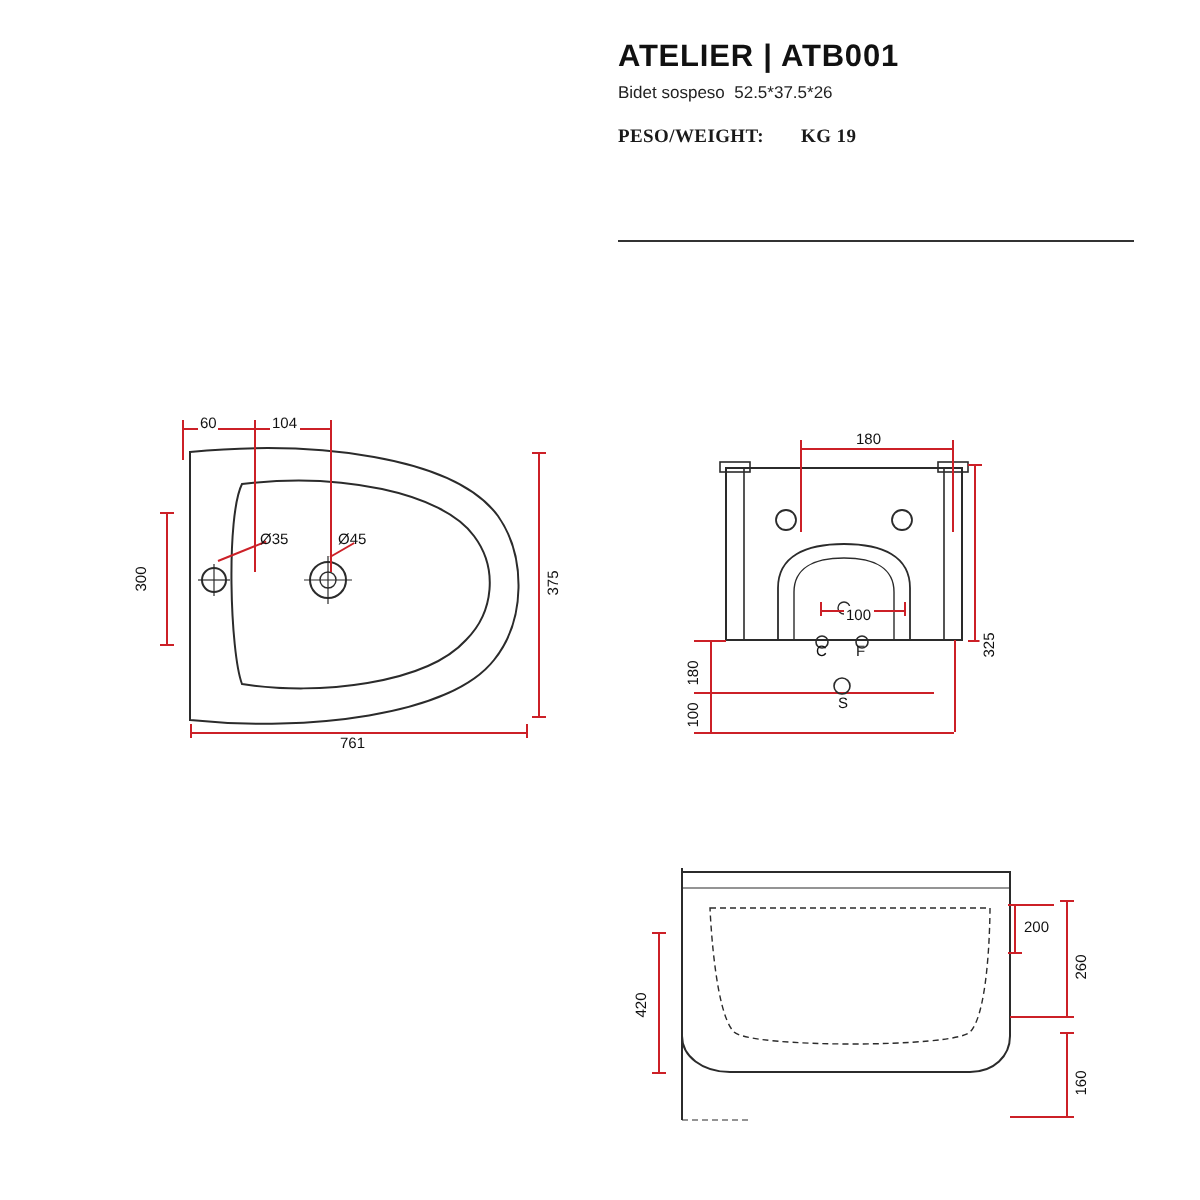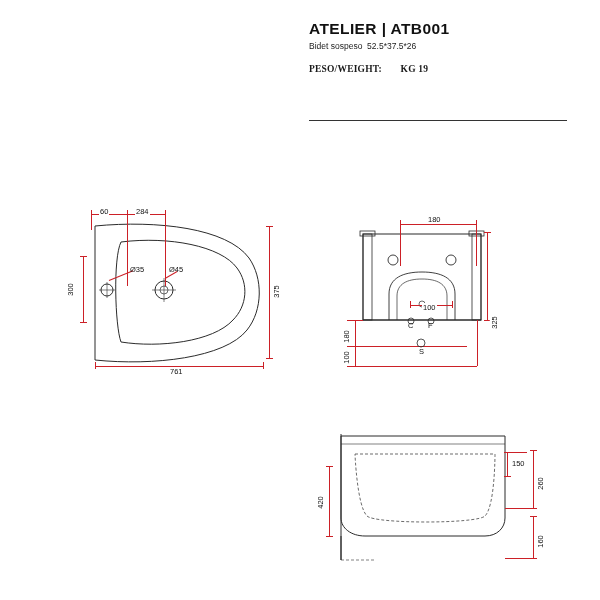--- a/index.html
+++ b/index.html
@@ -144,21 +144,21 @@
       <line x1="65" y1="72" x2="89" y2="72" stroke="#2b2b2b" stroke-width="0.6"></line>
     </svg>
   </div>
 
   <div class="dimline h" style="left:74px; top:214px; width:36px;"></div>
   <div class="dimline h" style="left:110px; top:214px; width:38px;"></div>
   <div class="tick" style="left:74px; top:210px;"></div>
   <div class="tick" style="left:110px; top:210px;"></div>
   <div class="tick" style="left:148px; top:210px;"></div>
   <div class="dimtext" style="left:82px; top:207px;">60</div>
-  <div class="dimtext" style="left:118px; top:207px;">284</div>
+  <div class="dimtext" style="left:118px; top:207px;">104</div>
 
   <div class="extline" style="left:74px; top:214px; width:1px; height:16px;"></div>
   <div class="extline" style="left:110px; top:214px; width:1px; height:72px;"></div>
   <div class="extline" style="left:148px; top:214px; width:1px; height:72px;"></div>
 
   <div class="dimline v" style="left:66px; top:256px; height:66px;"></div>
   <div class="tick h" style="left:63px; top:256px;"></div>
   <div class="tick h" style="left:63px; top:322px;"></div>
   <div class="dimtext vert" style="left:46px; top:285px;">300</div>
 
@@ -254,21 +254,21 @@
       <path d="M 6 128 L 40 128" stroke="#2b2b2b" stroke-width="0.6" stroke-dasharray="3 2"></path>
       <line x1="6" y1="4" x2="6" y2="4" stroke="#2b2b2b"></line>
 
       <line x1="6" y1="12" x2="170" y2="12" stroke="#2b2b2b" stroke-width="0.6"></line>
     </svg>
   </div>
 
   <div class="dimline v" style="left:490px; top:452px; height:24px;"></div>
   <div class="tick h" style="left:487px; top:452px;"></div>
   <div class="tick h" style="left:487px; top:476px;"></div>
-  <div class="dimtext" style="left:494px; top:459px;">150</div>
+  <div class="dimtext" style="left:494px; top:459px;">200</div>
 
   <div class="dimline v" style="left:516px; top:450px; height:58px;"></div>
   <div class="tick h" style="left:513px; top:450px;"></div>
   <div class="tick h" style="left:513px; top:508px;"></div>
   <div class="dimtext vert" style="left:516px; top:479px;">260</div>
 
   <div class="dimline v" style="left:516px; top:516px; height:42px;"></div>
   <div class="tick h" style="left:513px; top:516px;"></div>
   <div class="tick h" style="left:513px; top:558px;"></div>
   <div class="dimtext vert" style="left:516px; top:537px;">160</div>

